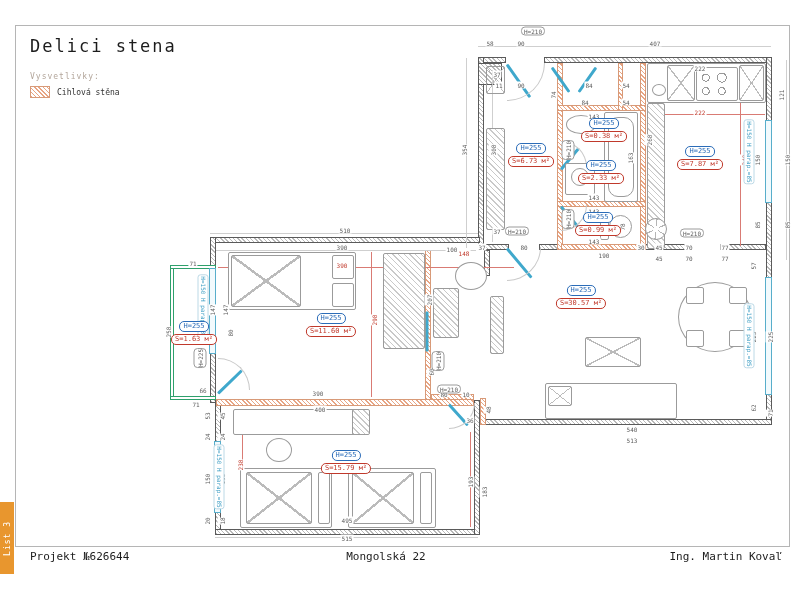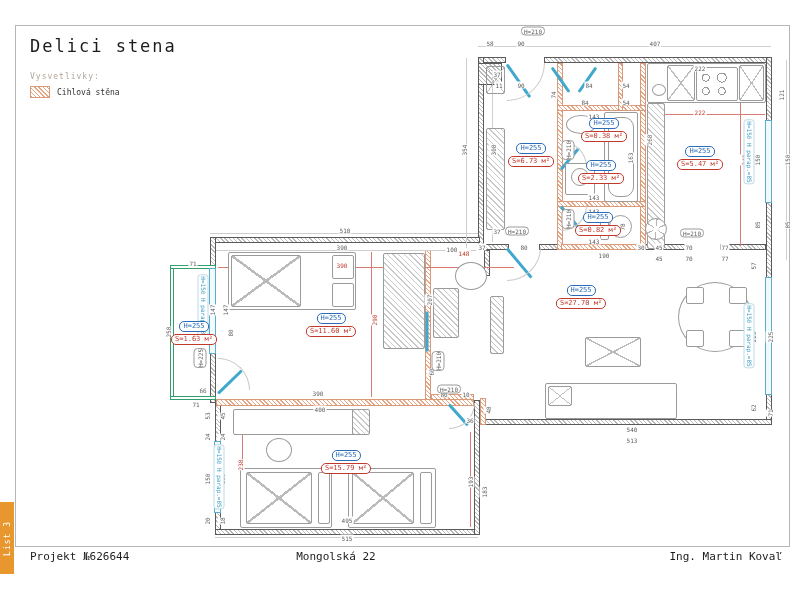--- a/index.html
+++ b/index.html
@@ -9,21 +9,21 @@
     display:flex;align-items:center;justify-content:center;font-size:8px;}
   .sheet-tab span{writing-mode:vertical-rl;transform:rotate(180deg);letter-spacing:1px;}
   .title{position:absolute;left:30px;top:36px;font-size:17px;letter-spacing:2px;color:#1c1c1c;}
   .legend-title{position:absolute;left:30px;top:72px;font-size:8px;color:#b3a69b;letter-spacing:1px;}
   .legend-row{position:absolute;left:30px;top:86px;display:flex;align-items:center;gap:7px;}
   .legend-swatch{width:18px;height:10px;border:1px solid #d89a78;
     background:repeating-linear-gradient(45deg,#e8a584 0,#e8a584 1px,#fff 1px,#fff 3px);}
   .legend-label{font-size:8px;color:#333;}
   .footer{position:absolute;left:0;top:550px;width:800px;font-size:11px;color:#1c1c1c;}
   .footer .fl{position:absolute;left:30px;}
-  .footer .fc{position:absolute;left:0;width:672px;text-align:center;}
+  .footer .fc{position:absolute;left:0;width:772px;text-align:center;}
   .footer .fr{position:absolute;right:18px;}
   #plan{position:absolute;left:0;top:0;width:800px;height:600px;}
   .wall{position:absolute;box-sizing:border-box;background:#fff;}
   .wall.h{background:repeating-linear-gradient(45deg,#b9b9b9 0,#b9b9b9 1px,#fff 1px,#fff 3px);border:1px solid #5a5a5a;}
   .wall.b{background:repeating-linear-gradient(45deg,#e8a584 0,#e8a584 1px,#fff 1px,#fff 3px);border:1px solid #d89a78;}
   .wall.g{background:#fff;border:1px solid #2fa06c;}
   .line{position:absolute;}
   .line.red{background:#d97b74;}
   .line.gray{background:#cfcfcf;}
   .win{position:absolute;box-sizing:border-box;border:1px solid #58aecb;background:#f2fafd;}
@@ -279,33 +279,33 @@
     <div class="room" style="left: 604px; top: 130px;">
       <span class="hb">H=255</span>
       <span class="sb">S=0.38 м²</span>
     </div>
     <div class="room" style="left: 601px; top: 172px;">
       <span class="hb">H=255</span>
       <span class="sb">S=2.33 м²</span>
     </div>
     <div class="room" style="left: 598px; top: 224px;">
       <span class="hb">H=255</span>
-      <span class="sb">S=0.82 м²</span>
+      <span class="sb">S=0.99 м²</span>
     </div>
     <div class="room" style="left: 700px; top: 158px;">
       <span class="hb">H=255</span>
-      <span class="sb">S=5.47 м²</span>
+      <span class="sb">S=7.87 м²</span>
     </div>
     <div class="room" style="left: 331px; top: 325px;">
       <span class="hb">H=255</span>
       <span class="sb">S=11.60 м²</span>
     </div>
     <div class="room" style="left: 581px; top: 297px;">
       <span class="hb">H=255</span>
-      <span class="sb">S=27.70 м²</span>
+      <span class="sb">S=30.57 м²</span>
     </div>
     <div class="room" style="left: 346px; top: 462px;">
       <span class="hb">H=255</span>
       <span class="sb">S=15.79 м²</span>
     </div>
     <div class="room" style="left: 194px; top: 333px;">
       <span class="hb">H=255</span>
       <span class="sb">S=1.63 м²</span>
     </div>
   </div>

